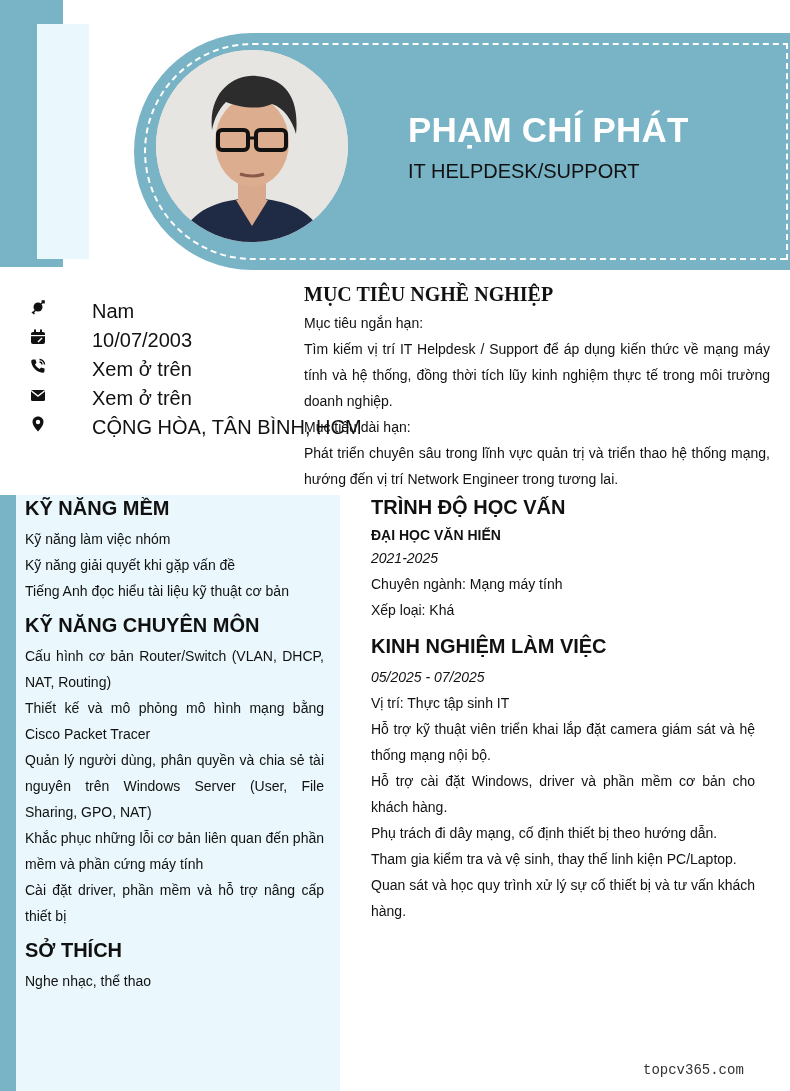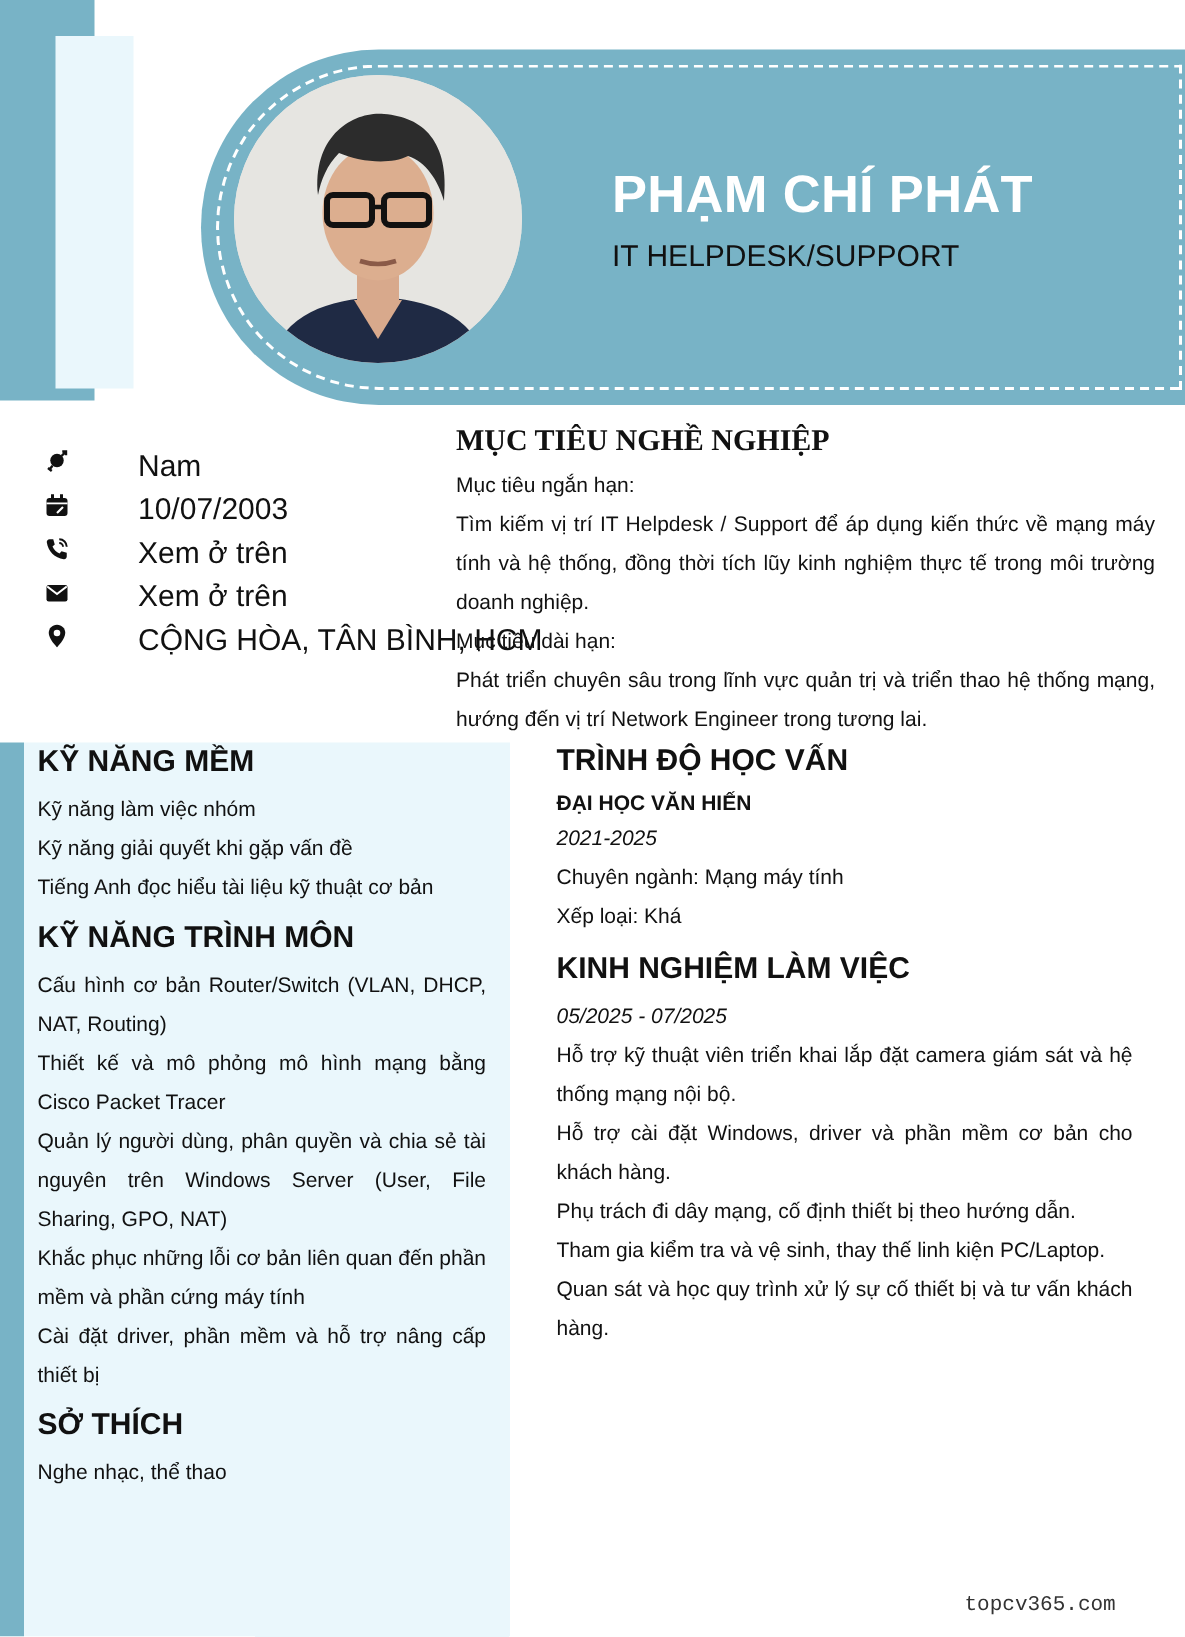--- a/index.html
+++ b/index.html
@@ -133,21 +133,21 @@
 
 <div class="left-strip"></div>
 <div class="left-col">
   <div class="block">
     <div class="section-title">KỸ NĂNG MỀM</div>
     <div class="body-text">Kỹ năng làm việc nhóm</div>
     <div class="body-text">Kỹ năng giải quyết khi gặp vấn đề</div>
     <div class="body-text">Tiếng Anh đọc hiểu tài liệu kỹ thuật cơ bản</div>
   </div>
   <div class="block">
-    <div class="section-title">KỸ NĂNG TRÌNH MÔN</div>
+    <div class="section-title">KỸ NĂNG CHUYÊN MÔN</div>
     <div class="body-text justify">Cấu hình cơ bản Router/Switch (VLAN, DHCP, NAT, Routing)</div>
     <div class="body-text justify">Thiết kế và mô phỏng mô hình mạng bằng Cisco Packet Tracer</div>
     <div class="body-text justify">Quản lý người dùng, phân quyền và chia sẻ tài nguyên trên Windows Server (User, File Sharing, GPO, NAT)</div>
     <div class="body-text justify">Khắc phục những lỗi cơ bản liên quan đến phần mềm và phần cứng máy tính</div>
     <div class="body-text justify">Cài đặt driver, phần mềm và hỗ trợ nâng cấp thiết bị</div>
   </div>
   <div class="block">
     <div class="section-title">SỞ THÍCH</div>
     <div class="body-text">Nghe nhạc, thể thao</div>
   </div>
@@ -157,20 +157,21 @@
   <div class="block">
     <div class="section-title">TRÌNH ĐỘ HỌC VẤN</div>
     <div class="org">ĐẠI HỌC VĂN HIẾN</div>
     <div class="period">2021-2025</div>
     <div class="body-text">Chuyên ngành: Mạng máy tính</div>
     <div class="body-text">Xếp loại: Khá</div>
   </div>
   <div class="block">
     <div class="section-title">KINH NGHIỆM LÀM VIỆC</div>
     <div class="period">05/2025 - 07/2025</div>
+    <div class="body-text">Vị trí: Thực tập sinh IT</div>
     <div class="body-text justify">Hỗ trợ kỹ thuật viên triển khai lắp đặt camera giám sát và hệ thống mạng nội bộ.</div>
     <div class="body-text justify">Hỗ trợ cài đặt Windows, driver và phần mềm cơ bản cho khách hàng.</div>
     <div class="body-text justify">Phụ trách đi dây mạng, cố định thiết bị theo hướng dẫn.</div>
     <div class="body-text justify">Tham gia kiểm tra và vệ sinh, thay thế linh kiện PC/Laptop.</div>
     <div class="body-text justify">Quan sát và học quy trình xử lý sự cố thiết bị và tư vấn khách hàng.</div>
   </div>
 </div>
 
 <div class="watermark">topcv365.com</div>
 

